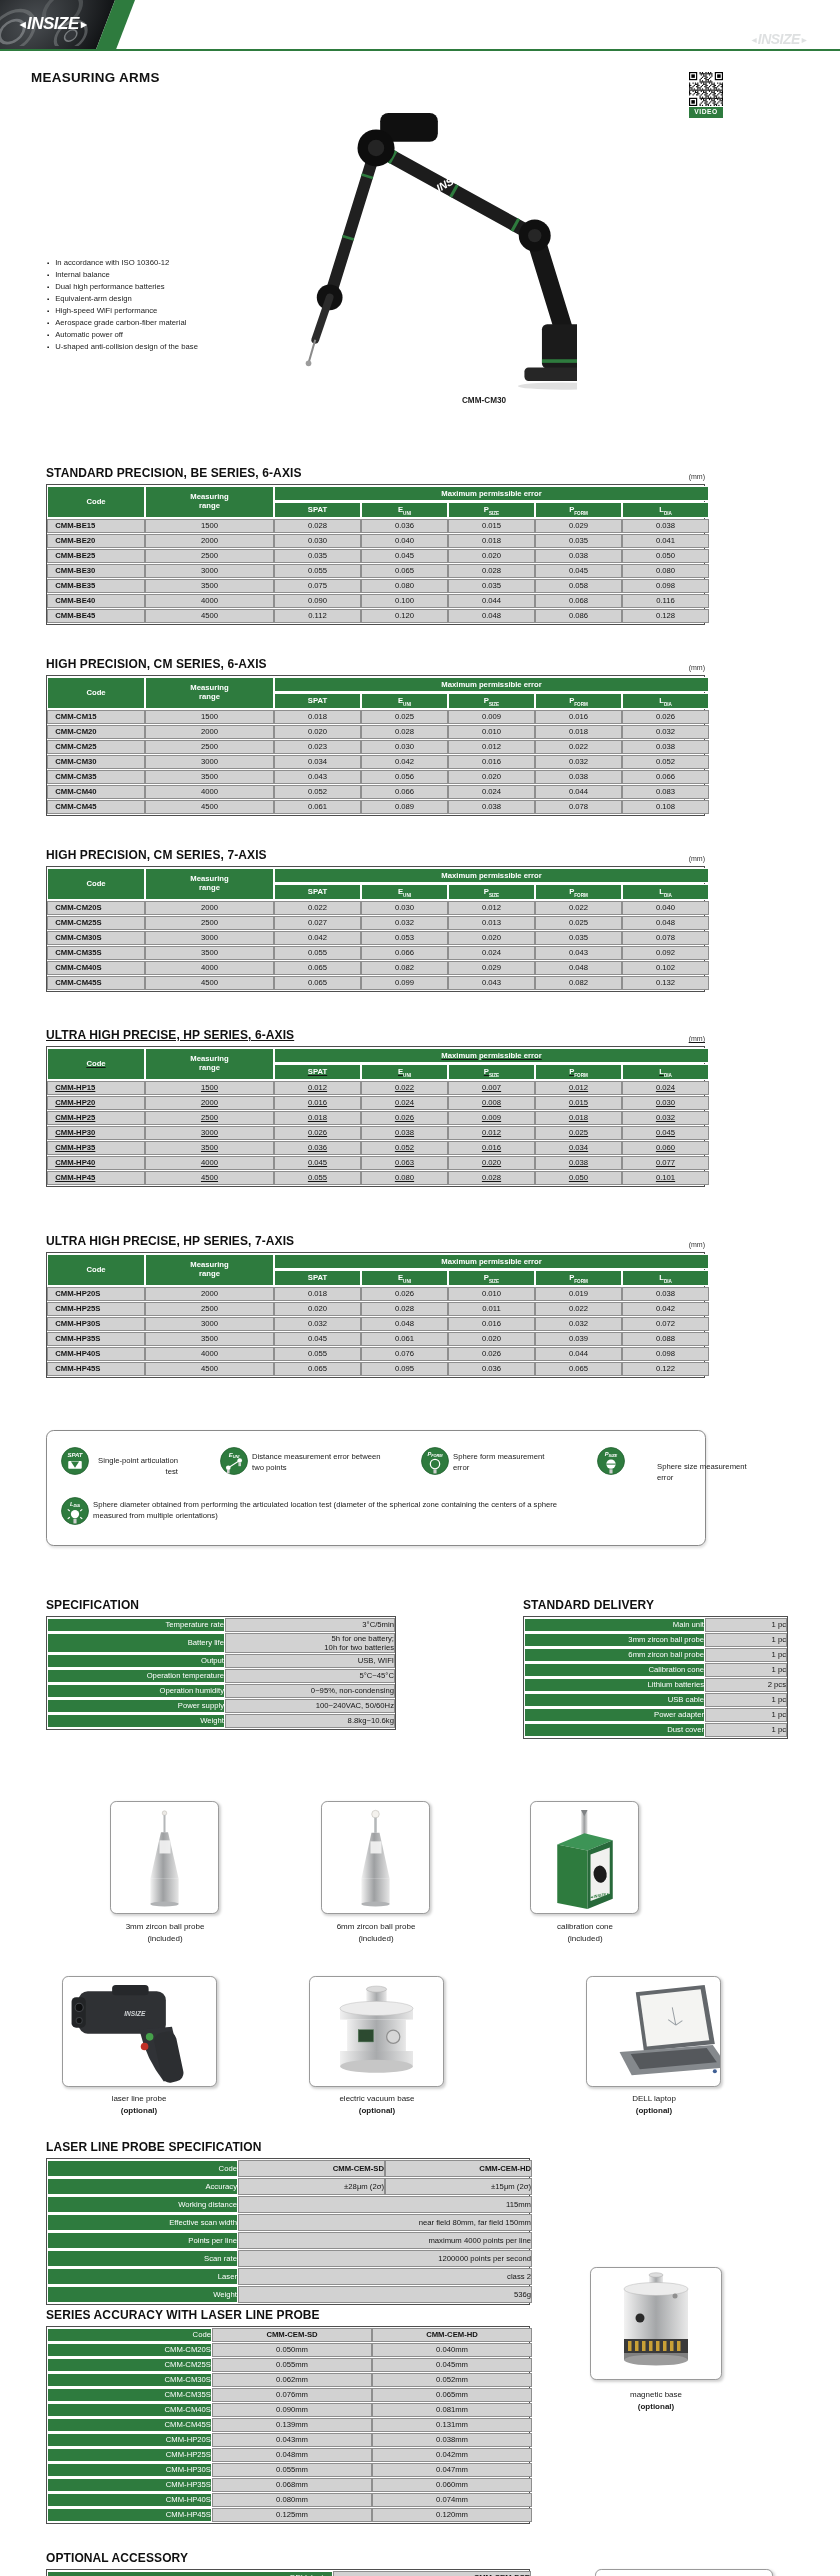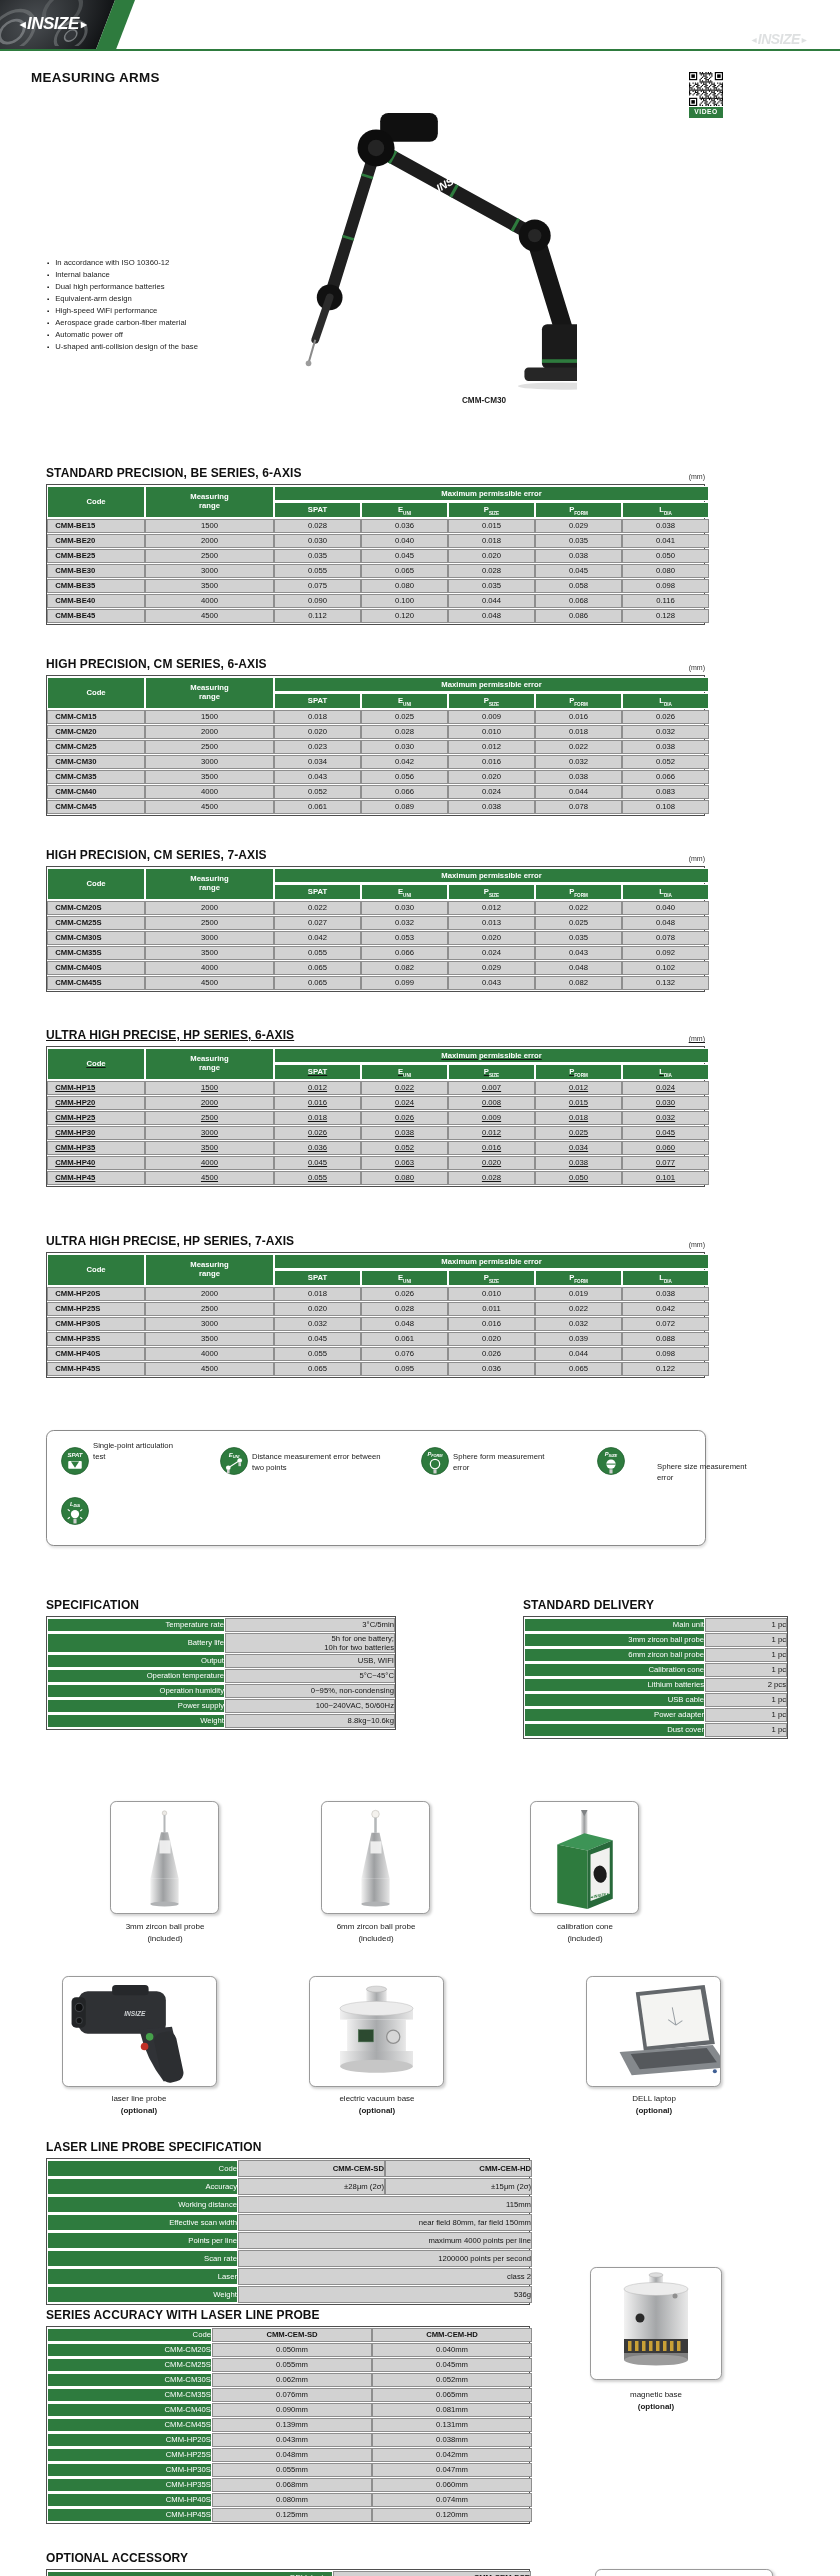--- a/index.html
+++ b/index.html
@@ -895,21 +895,21 @@
 
   <div class="legend">
     <div class="licon" style="left:14.4px; top:15.5px;">
       <svg viewBox="0 0 54 54">
           <circle cx="27" cy="27" r="26" fill="#2e7b3e" stroke="#226130" stroke-width="1.5"></circle>
         <text x="27" y="20" text-anchor="middle" font-size="11.5" font-weight="bold" font-style="italic" fill="#fff">SPAT</text>
         <rect x="14" y="27" width="26" height="15" rx="2" fill="#fff"></rect>
         <path d="M19 28 L27 40 L35 28" fill="#2e7b3e"></path>
         </svg>
     </div>
-    <div class="ltext" style="left:46px; top:9px; width:85px;">Single-point articulation test</div>
+    <div class="ltext" style="left:46px; top:24px; width:85px;text-align:right;">Single-point articulation test</div>
 
     <div class="licon" style="left:173px; top:15.5px;">
       <svg viewBox="0 0 54 54">
           <circle cx="27" cy="27" r="26" fill="#2e7b3e" stroke="#226130" stroke-width="1.5"></circle>
         <text x="27" y="19" text-anchor="middle" font-size="11.5" font-weight="bold" font-style="italic" fill="#fff">E<tspan font-size="7.5" baseline-shift="-2">UNI</tspan></text>
         <line x1="16" y1="40" x2="38" y2="26" stroke="#fff" stroke-width="2"></line>
         <circle cx="16" cy="40" r="4.5" fill="#fff"></circle>
           <circle cx="38" cy="26" r="4.5" fill="#fff"></circle>
         <rect x="13.5" y="44" width="5" height="7" fill="#cfcfcf"></rect>
           <rect x="35.5" y="30" width="5" height="7" fill="#cfcfcf"></rect>
@@ -945,20 +945,21 @@
         <circle cx="27" cy="33" r="8" fill="#fff"></circle>
         <g stroke="#fff" stroke-width="2">
             <line x1="13" y1="24" x2="17" y2="27"></line>
             <line x1="41" y1="24" x2="37" y2="27"></line>
             <line x1="13" y1="42" x2="17" y2="39"></line>
             <line x1="41" y1="42" x2="37" y2="39"></line>
           </g>
         <rect x="24" y="42" width="6" height="9" fill="#cfcfcf"></rect>
         </svg>
     </div>
+    <div class="ltext" style="left:46px; top:68px; width:469px;">Sphere diameter obtained from performing the articulated location test (diameter of the spherical zone containing the centers of a sphere measured from multiple orientations)</div>
   </div>
 
   <div class="sec" style="left:46px; top:1598px; width:350px;">
     <div class="sec-head">
         <span class="sec-title">SPECIFICATION</span>
       </div>
     <div class="tbl-border">
         <table class="ctable">
           <colgroup>
             <col style="width:178px">

